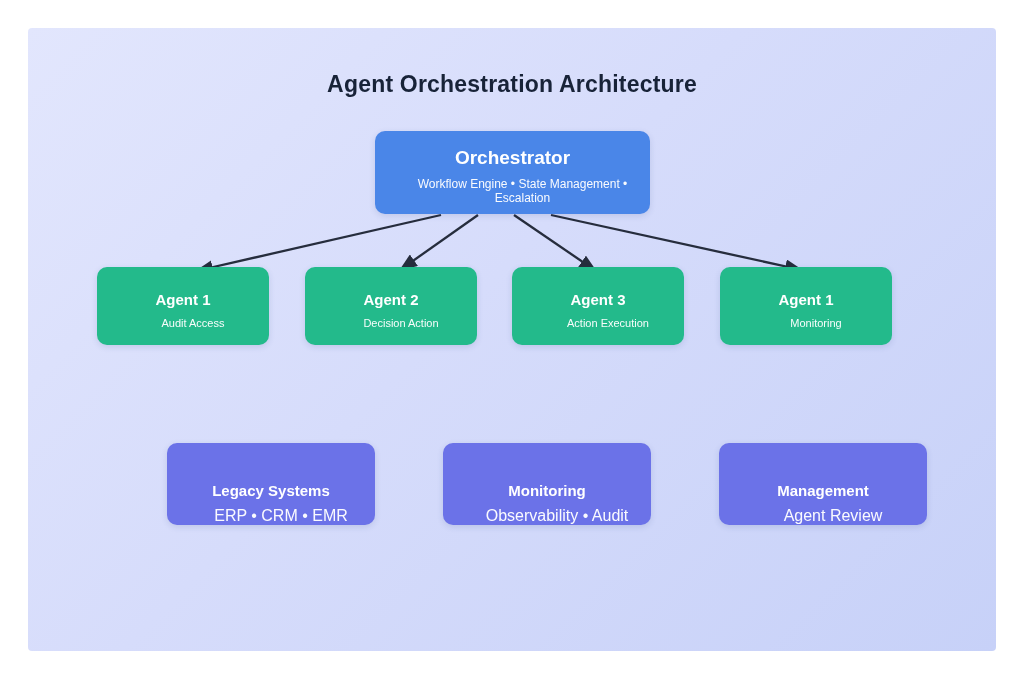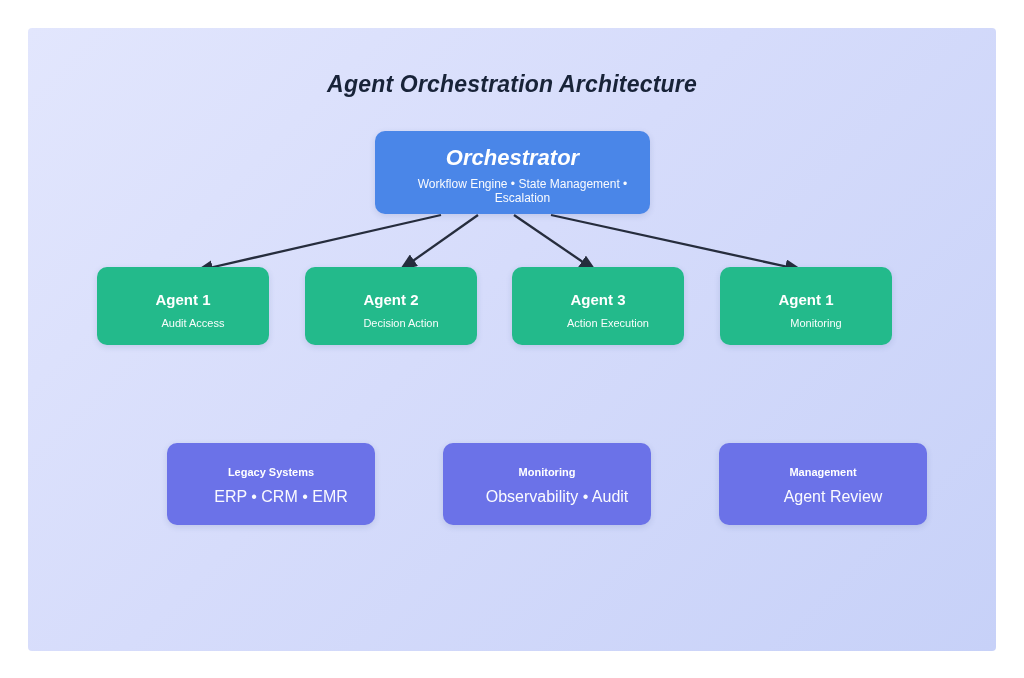--- a/index.html
+++ b/index.html
@@ -14,60 +14,59 @@
     width: 968px; height: 623px;
     border-radius: 4px;
     background: linear-gradient(135deg, var(--canvas-bg-start, #e2e6fd) 0%, #d6dcfb 45%, var(--canvas-bg-end, #c7d1f8) 100%);
   }
   .diagram-title {
     position: absolute; left: 0; right: 0; top: 43px;
     text-align: center;
     font-size: 23px; font-weight: bold;
     color: var(--title-color, #182338);
     letter-spacing: 0.2px;
-    font-style: italic;
   }
   .edges-layer { position: absolute; left: 0; top: 0; width: 1024px; height: 678px; pointer-events: none; }
   .edge { stroke: var(--arrow-color, #262d3d); stroke-width: 2.3; fill: none; }
   .arrowhead-shape { fill: var(--arrow-color, #262d3d); }
 
   .node {
     position: absolute; box-sizing: border-box;
     text-align: center; color: #ffffff;
     box-shadow: 0 2px 6px rgba(45, 62, 120, 0.14);
   }
   .node-title { font-weight: bold; }
   .node-sub { opacity: 0.97; margin-left: 20px; }
 
   .orchestrator {
     left: 375px; top: 131px; width: 275px; height: 83px;
     border-radius: 10px; padding-top: 17px;
     background: var(--orchestrator-fill, #4a86e8);
   }
-  .orchestrator .node-title { font-size: 22px; line-height: 20px; font-style: italic; }
+  .orchestrator .node-title { font-size: 19px; line-height: 20px; }
   .orchestrator .node-sub { font-size: 12px; margin-top: 9px; }
 
   .agent {
     top: 267px; width: 172px; height: 78px;
     border-radius: 10px; padding-top: 24px;
     background: var(--agent-fill, #23ba8b);
   }
   .agent .node-title { font-size: 15px; line-height: 18px; }
   .agent .node-sub { font-size: 11px; margin-top: 8px; }
   .agent-1 { left: 97px; }
   .agent-2 { left: 305px; }
   .agent-3 { left: 512px; }
   .agent-4 { left: 720px; }
 
   .system {
     top: 443px; width: 208px; height: 82px;
     border-radius: 10px; padding-top: 20px;
     background: var(--system-fill, #6b72e8);
   }
-  .system .node-title { font-size: 11px; line-height: 18px; }
+  .system .node-title { font-size: 15px; line-height: 18px; margin-top: 19px; }
   .system .node-sub { font-size: 16px; margin-top: 7px; }
   .system-1 { left: 167px; }
   .system-2 { left: 443px; }
   .system-3 { left: 719px; }
 </style>
 </head>
 <body>
 
 <div class="canvas">
   <div class="diagram-title">Agent Orchestration Architecture</div>

